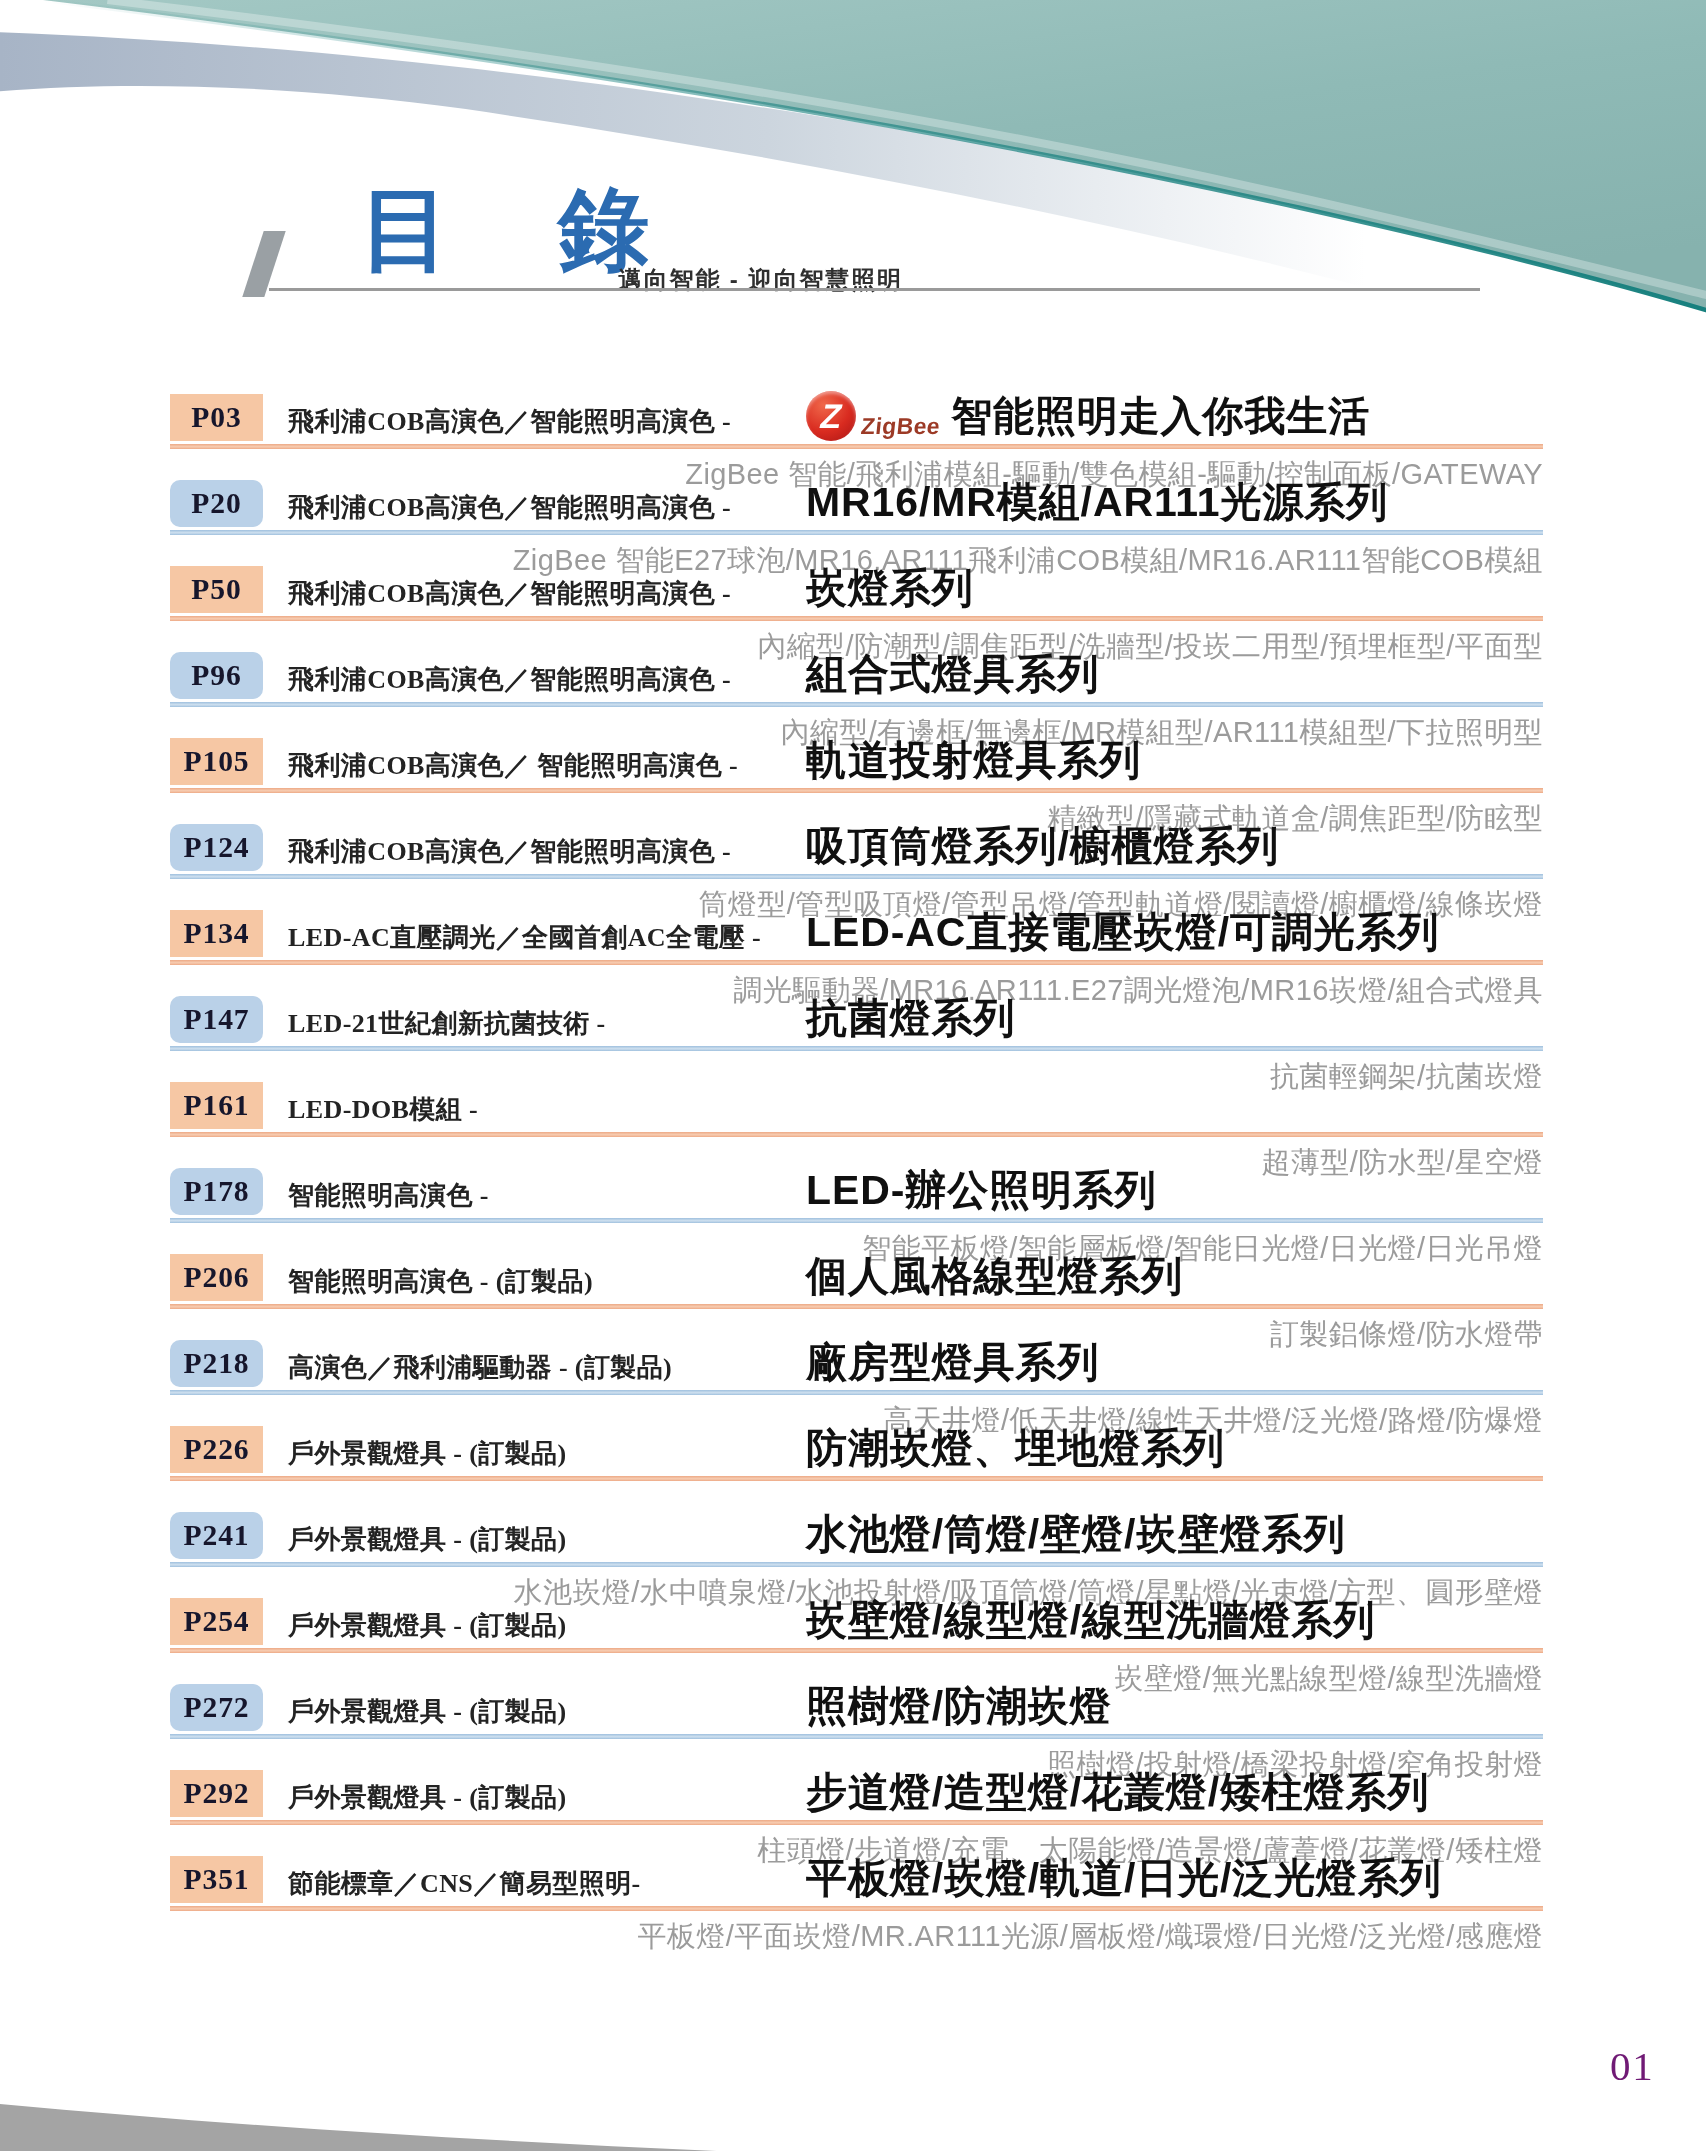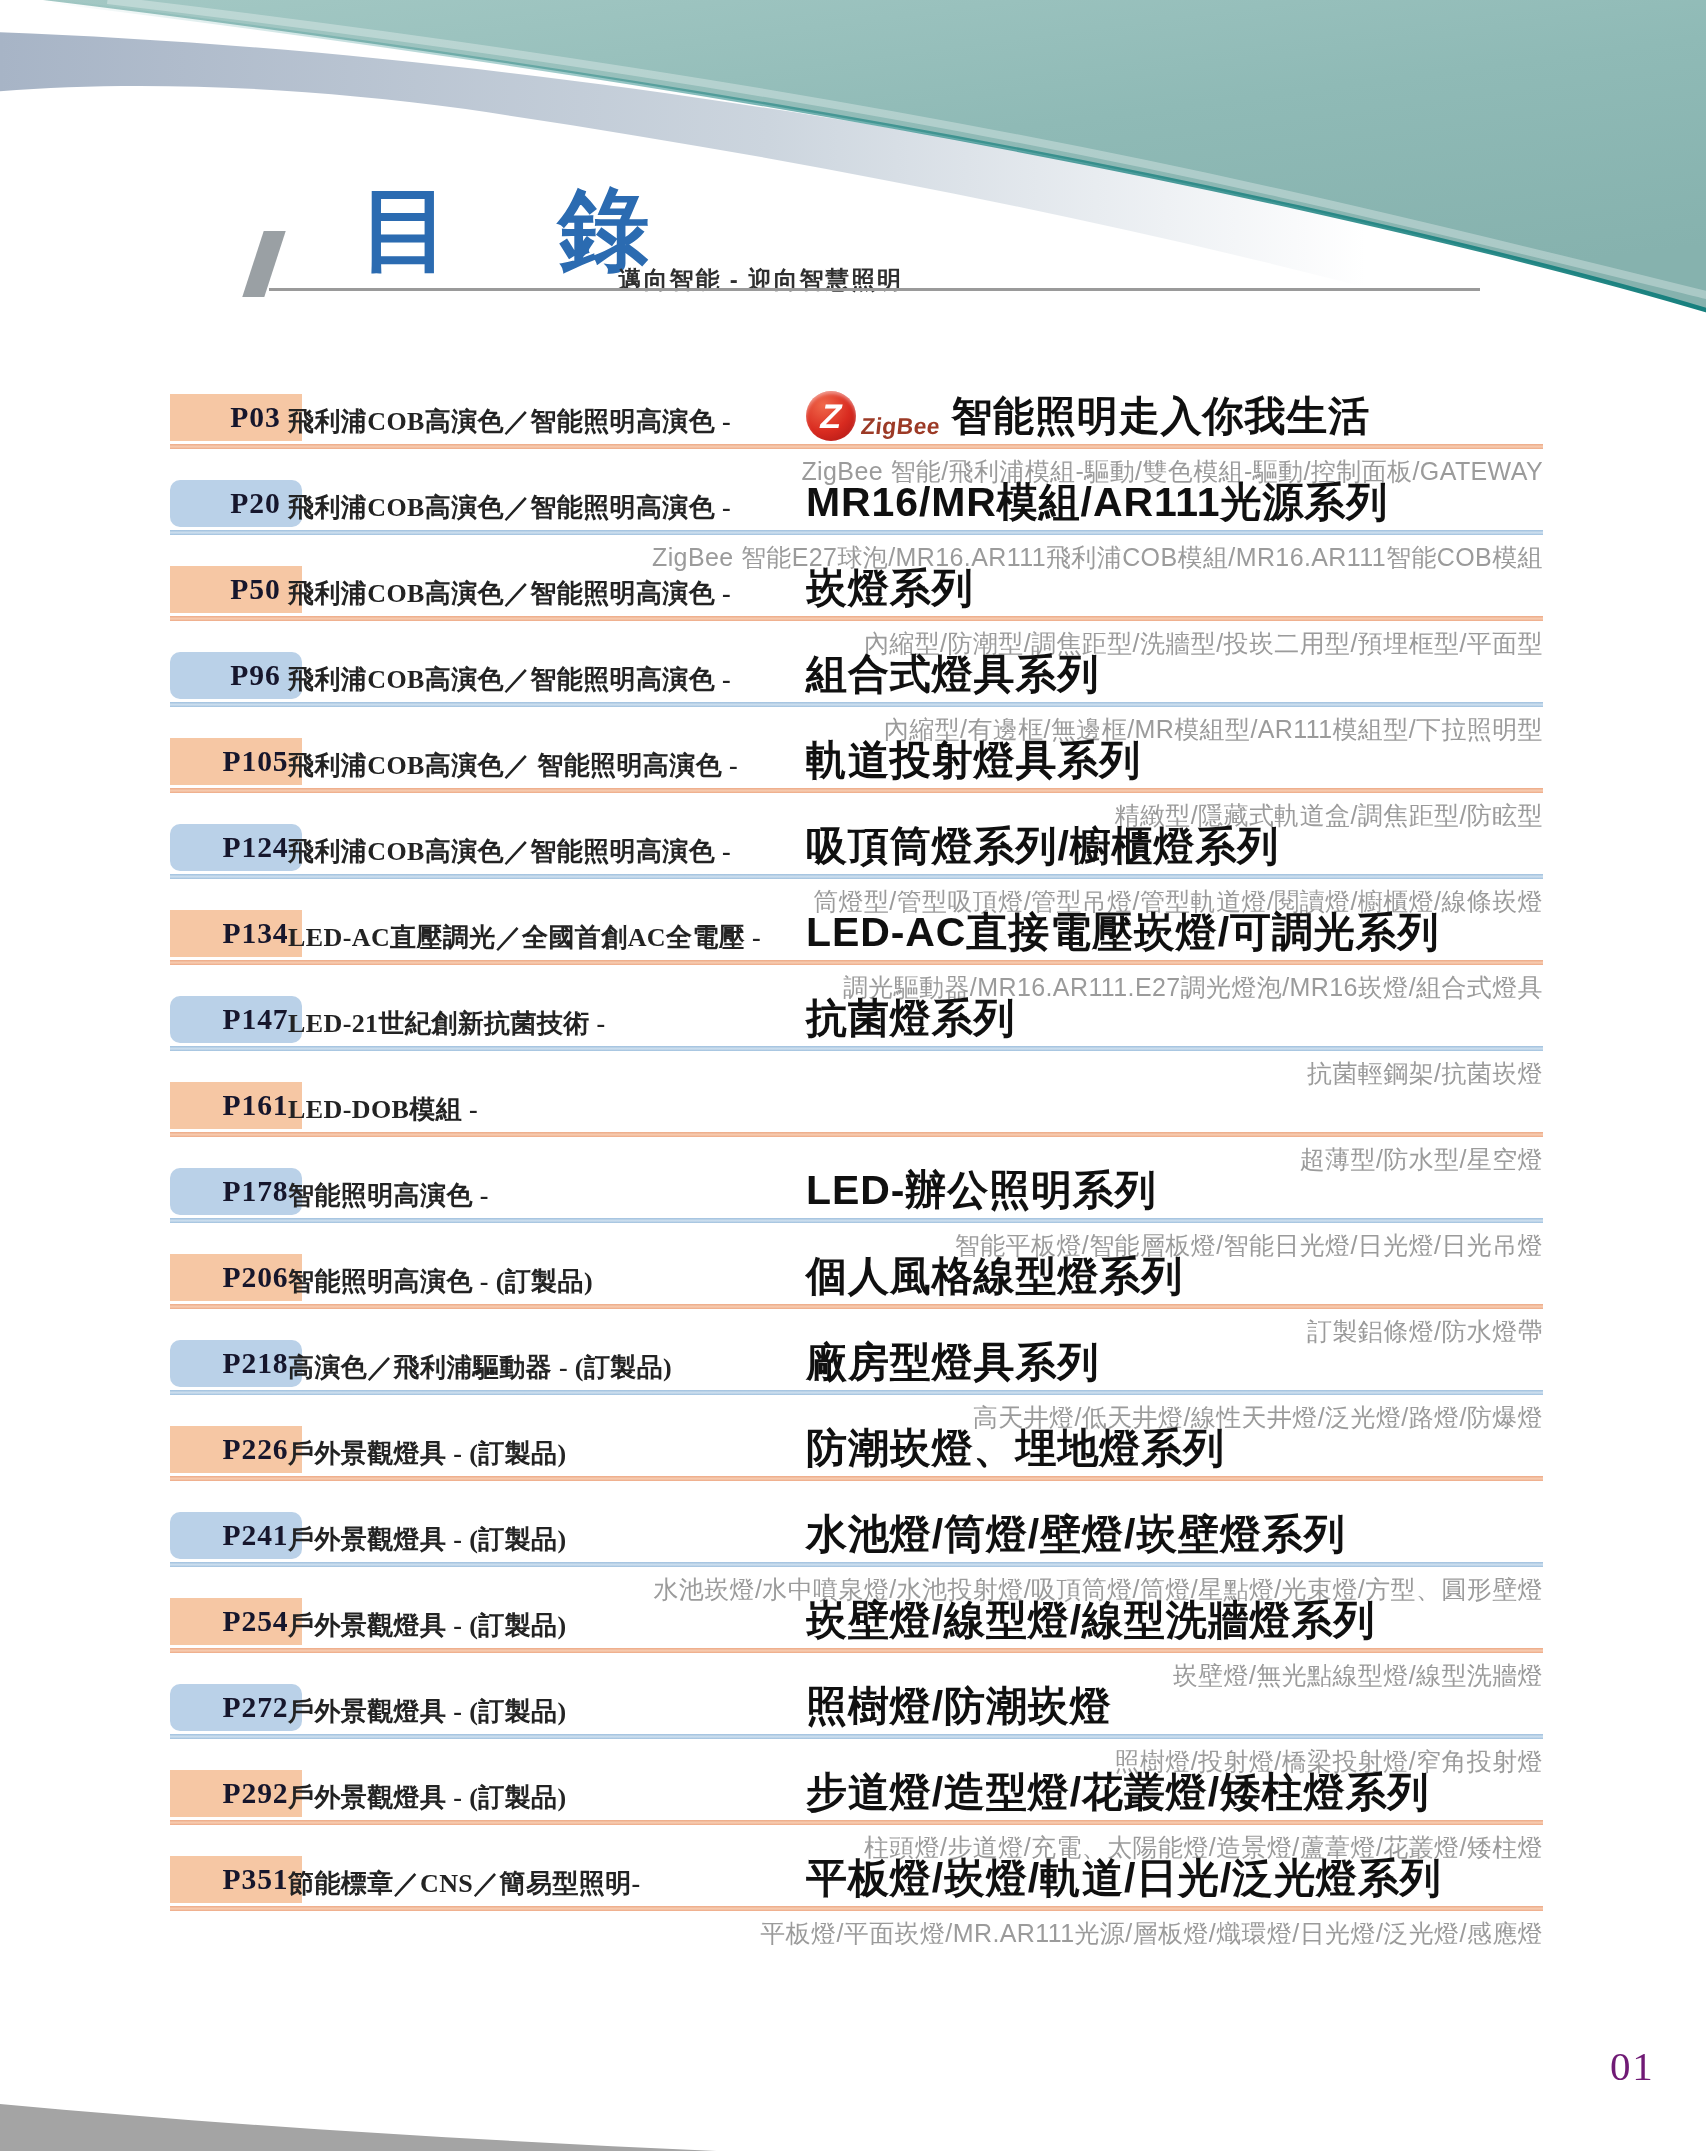--- a/index.html
+++ b/index.html
@@ -27,21 +27,20 @@
     position:absolute;left:269px;top:288px;width:1211px;height:2.7px;background:#9a9a9a;
   }
   
   .toc-list{position:absolute;left:170px;top:392px;width:1373px;}
   .toc-row{position:relative;width:1373px;height:86px;}
   .page-badge{
     position:absolute;left:0;top:1.8px;width:93px;height:47px;
     display:flex;align-items:center;justify-content:center;
     font-family:"Liberation Serif",serif;font-weight:700;font-size:29.6px;color:#16162c;
     letter-spacing:0.9px;
-    padding-left:39px;
   }
   .toc-row.peach .page-badge{background:#f6c7a4;}
   .toc-row.blue  .page-badge{background:#bad1e8;border-radius:10px;}
   .row-label{
     position:absolute;left:118px;top:11.6px;
     font-family:"Liberation Serif","DejaVu Serif",serif;font-weight:700;
     font-size:26px;color:#232323;letter-spacing:0.4px;white-space:nowrap;
   }
   .row-title-wrap{
     position:absolute;left:636px;top:-3.6px;height:56px;
@@ -51,21 +50,21 @@
     font-size:41px;font-weight:800;color:#101010;letter-spacing:0.9px;
     font-family:"Liberation Sans","DejaVu Sans",sans-serif;line-height:1.1;
   }
   .row-rule{
     position:absolute;left:0;top:52px;width:1373px;height:4.5px;
   }
   .toc-row.peach .row-rule{background:linear-gradient(#eda986,#f7cdb2 55%,#eda986);}
   .toc-row.blue  .row-rule{background:linear-gradient(#9fc0de,#cfe0ef 55%,#9fc0de);}
   .row-subtitle{
     position:absolute;right:0;top:63px;
-    font-size:25px;color:#9b9b9b;letter-spacing:0.4px;white-space:nowrap;
+    font-size:29px;color:#9b9b9b;letter-spacing:0.4px;white-space:nowrap;
     font-family:"Liberation Sans","DejaVu Sans",sans-serif;
   }
   
   .zigbee{display:none;align-items:center;margin-right:10.7px;}
   .toc-row.haslogo .zigbee{display:flex;}
   .zigbee-circle{
     width:50px;height:50px;border-radius:50%;
     background:radial-gradient(circle at 35% 28%, #f0684a 0%, #d92b20 55%, #a81414 100%);
     display:flex;align-items:center;justify-content:center;
     box-shadow:inset 0 2.7px 3.6px rgba(255,255,255,.45);

